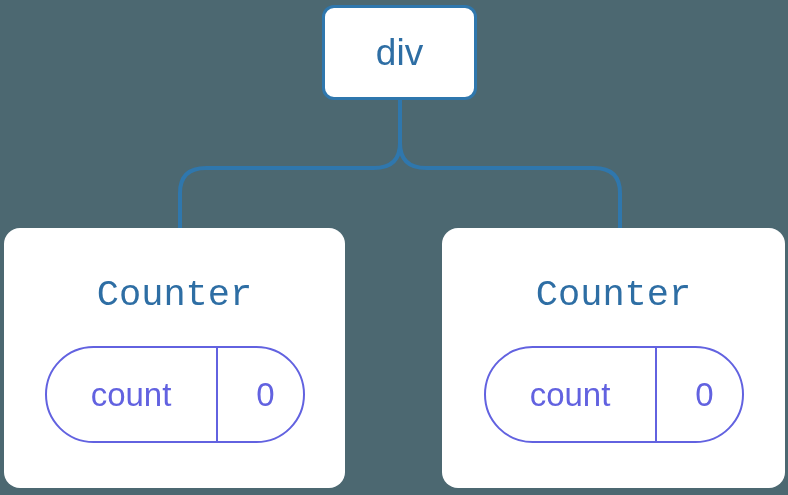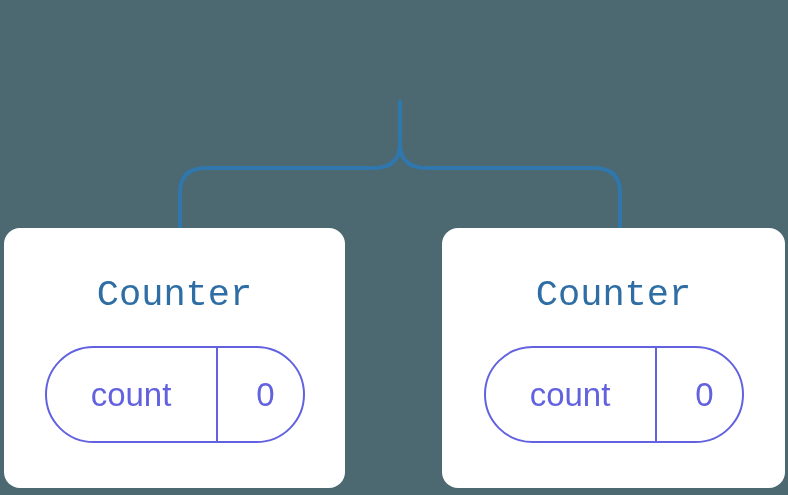--- a/index.html
+++ b/index.html
@@ -101,20 +101,23 @@
     justify-content: center;
     font-size: 33px;
     color: var(--state_purple);
   }
 </style>
 </head>
 <body>
 
 <div class="canvas">
 
+  <div class="root-node">
+    <span class="root-label">div</span>
+  </div>
 
   <svg class="connector" viewBox="0 0 788 128" xmlns="http://www.w3.org/2000/svg">
     <path class="cpath" d="M180 128 L180 93 Q180 68 206 68 L374 68 Q400 68 400 43 L400 0"></path>
     <path class="cpath" d="M620 128 L620 93 Q620 68 594 68 L426 68 Q400 68 400 43 L400 0"></path>
   </svg>
 
   <div class="card card-left">
     <div class="card-title">Counter</div>
     <div class="pill">
       <span class="pill-key">count</span>

